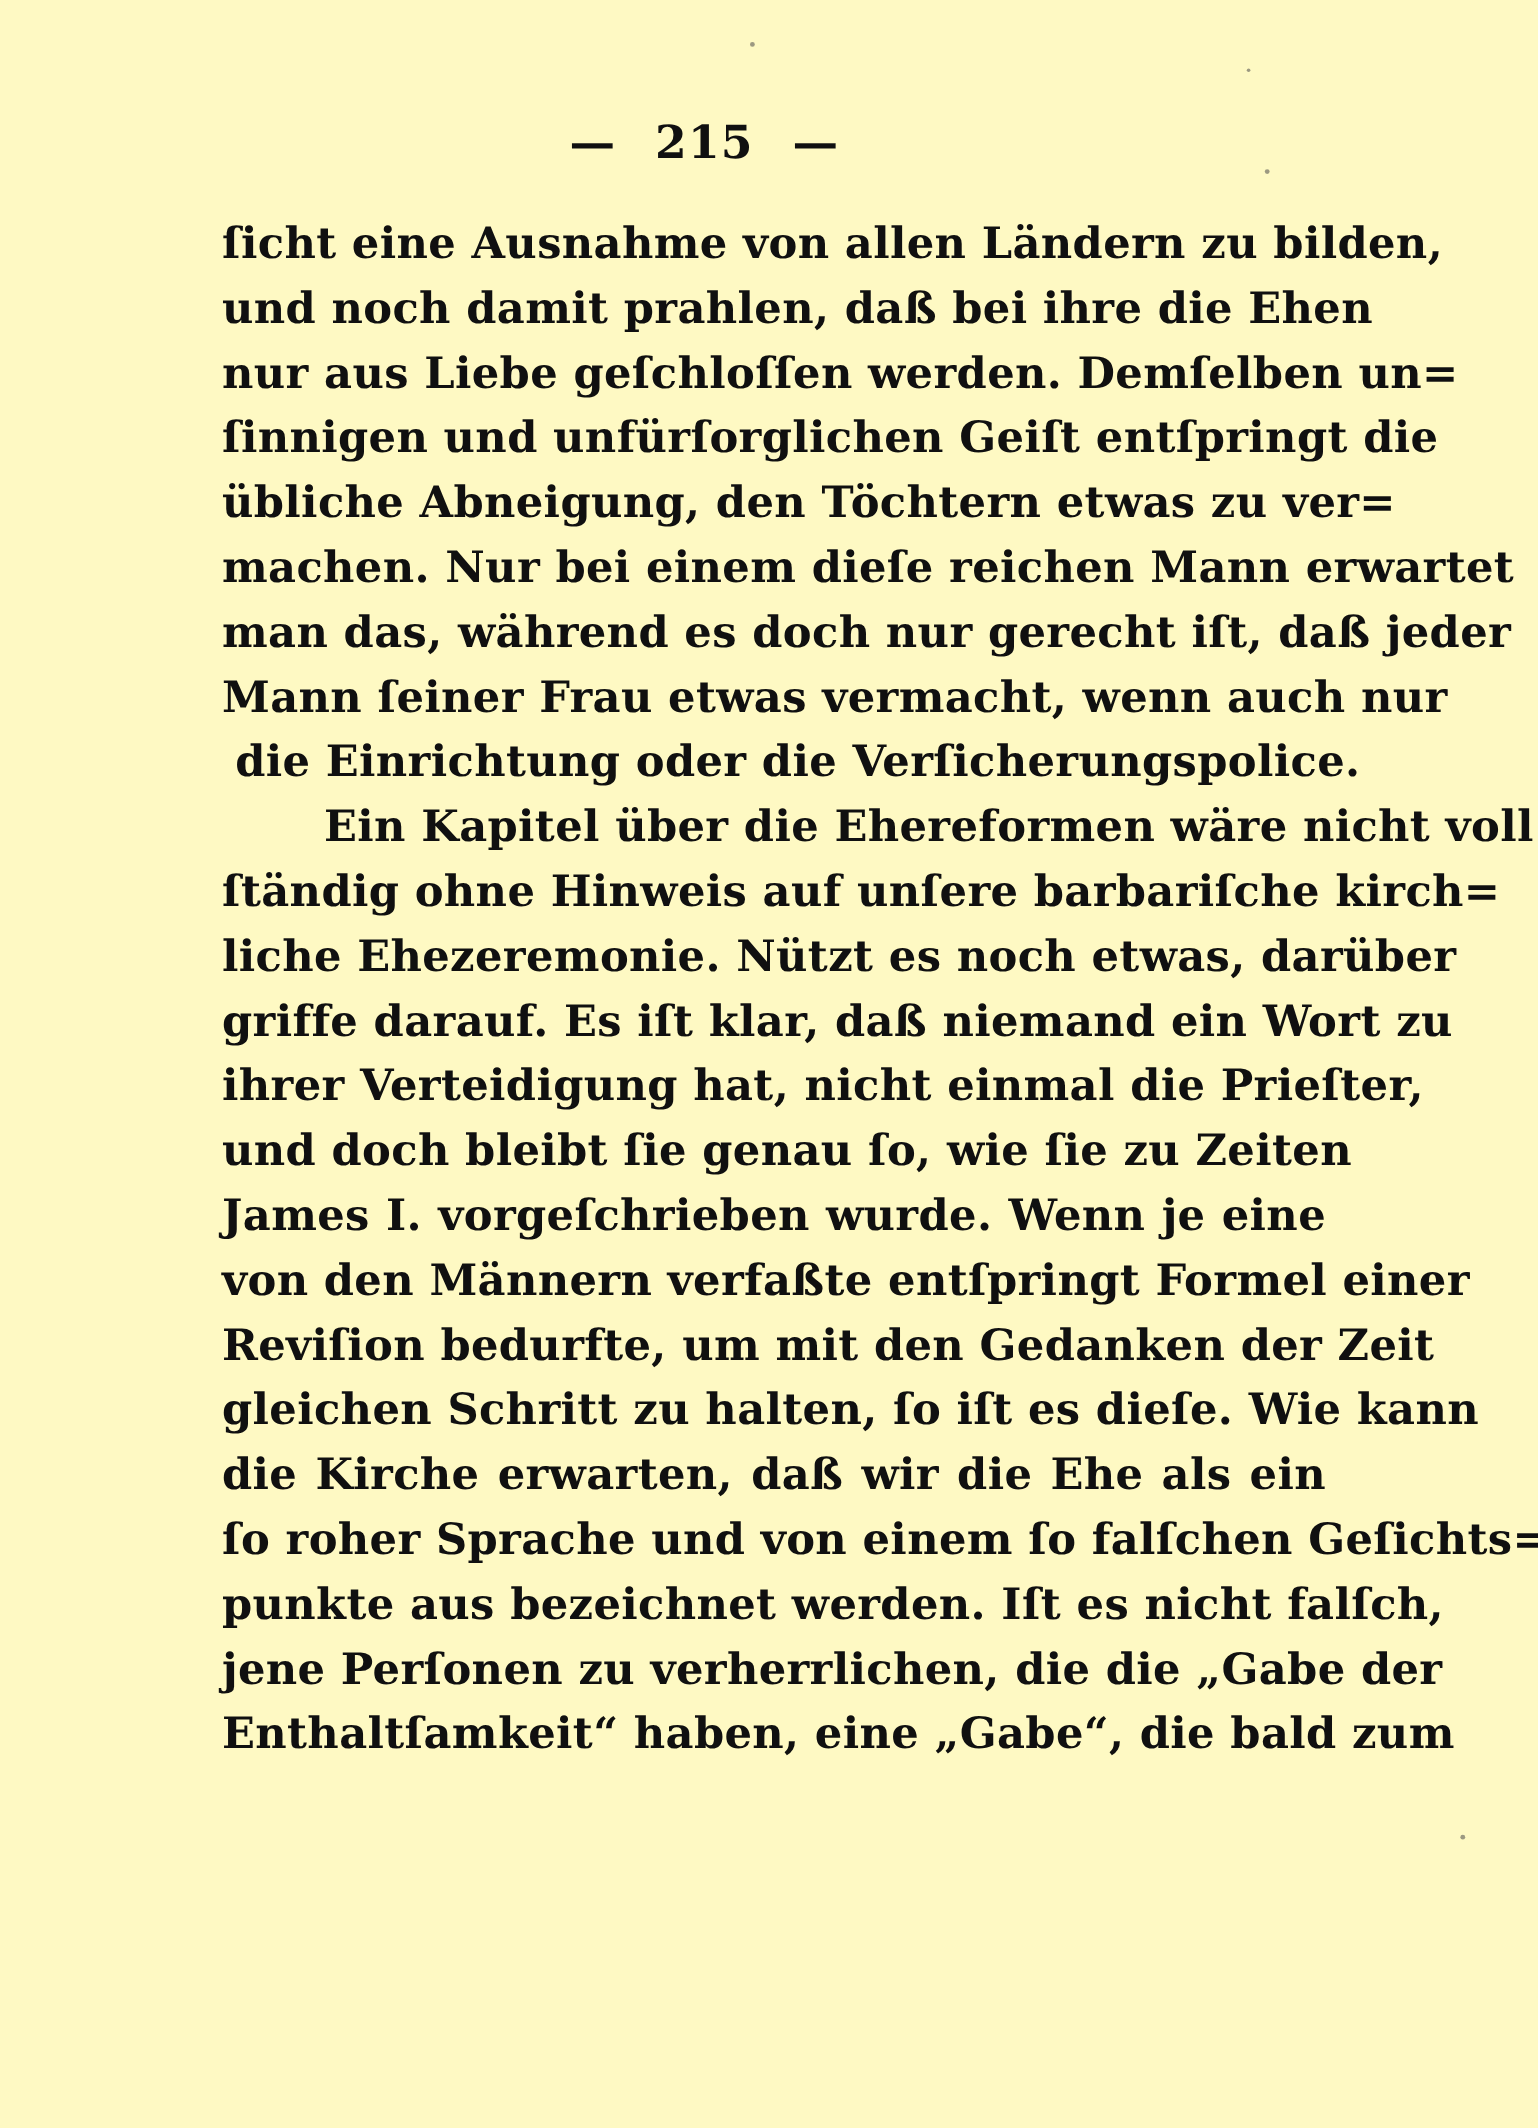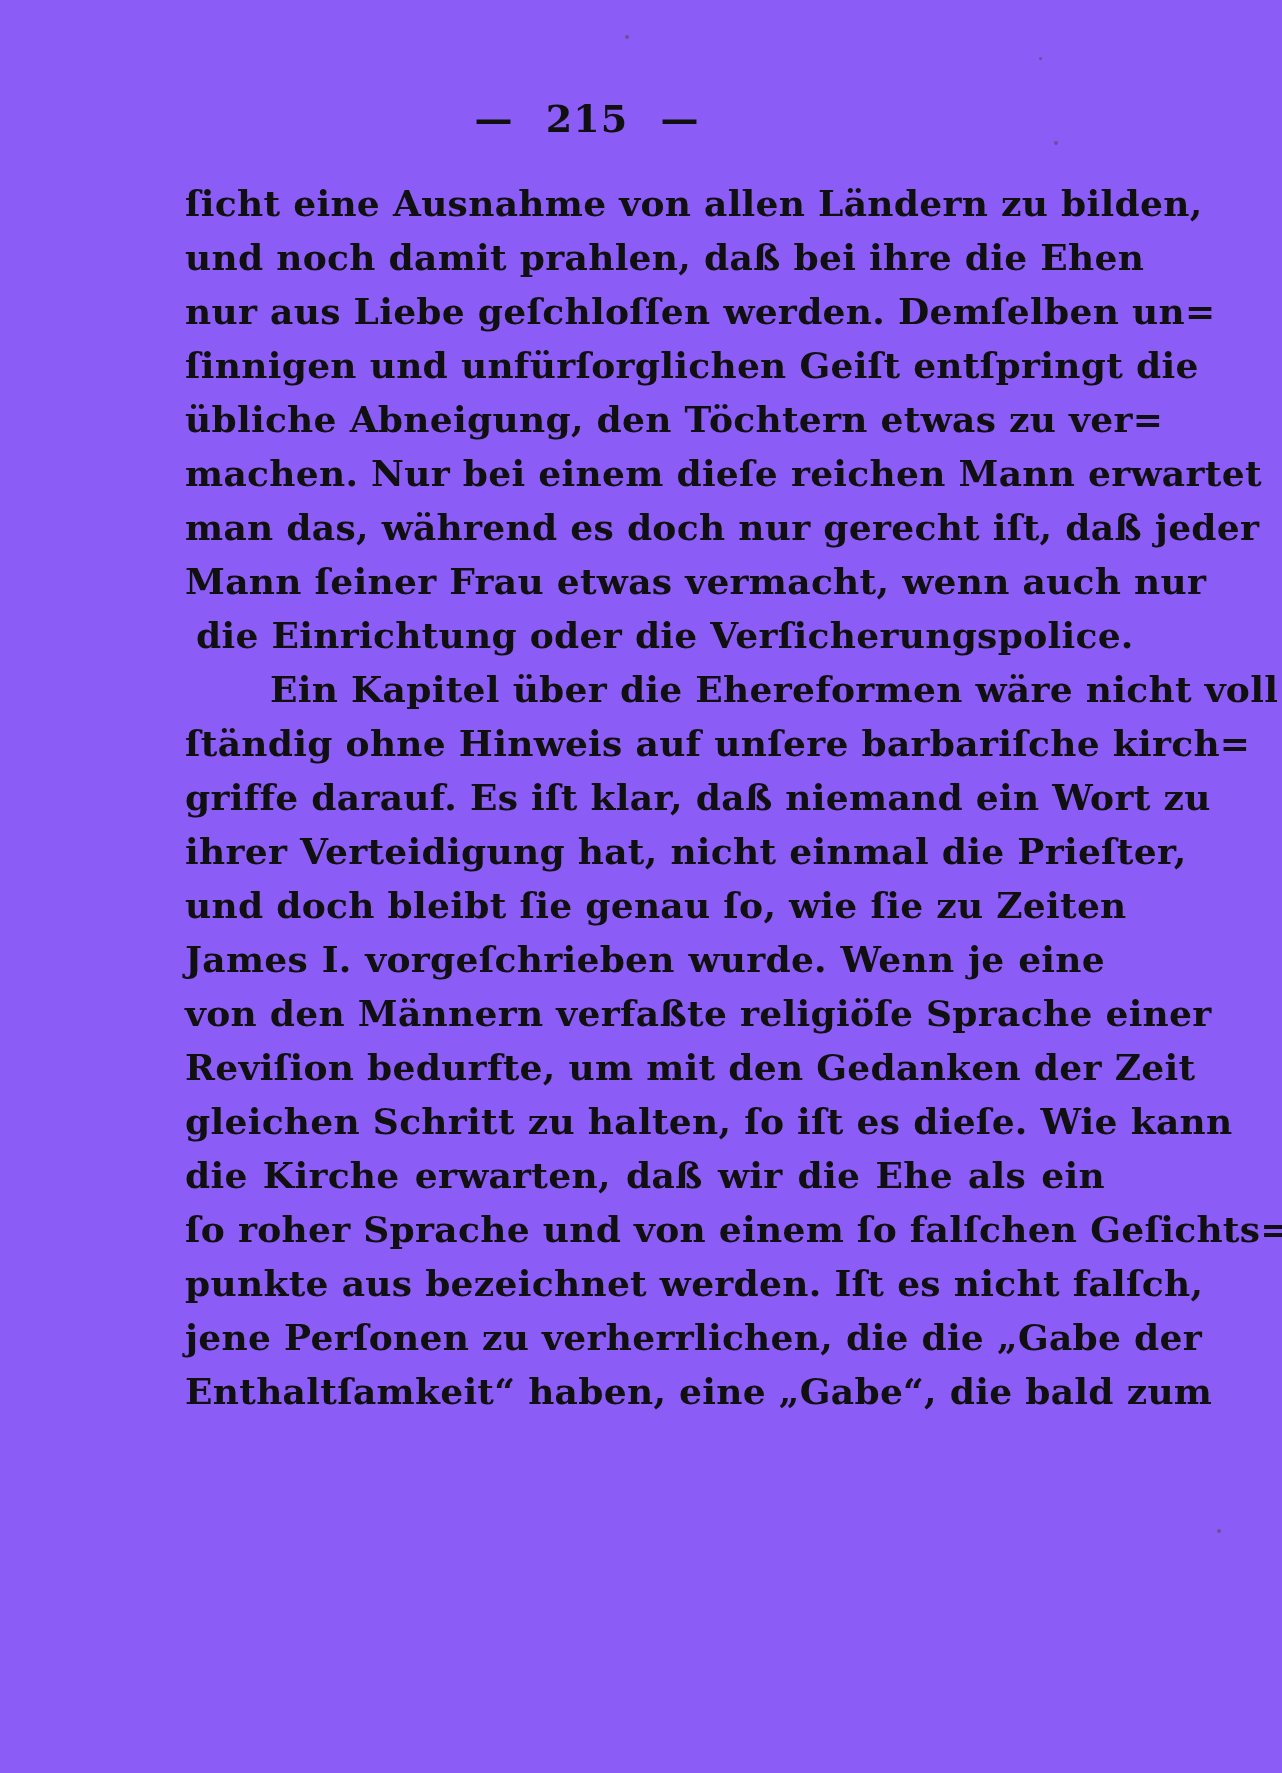--- a/index.html
+++ b/index.html
@@ -1,19 +1,19 @@
 <!DOCTYPE html>
 <html lang="de"><head>
 <meta charset="utf-8">
 <style>
   html,body{margin:0;padding:0;background:#ffffff;}
   .page{
     position:relative;
     width:1282px;height:1773px;
-    background:#8b5cf6;
+    background:#fef9c3;
     color:#101010;
     font-family:"DejaVu Serif","Liberation Serif",serif;
     font-weight:bold;
     overflow:hidden;
   }
   .page-header{
     position:absolute;
     top:96px;left:185px;width:920px;
     transform:translateX(-58px);
     text-align:center;
@@ -66,25 +66,26 @@
     <div class="line">nur aus Liebe geſchloſſen werden. Demſelben un=</div>
     <div class="line">ſinnigen und unfürſorglichen Geiſt entſpringt die</div>
     <div class="line">übliche Abneigung, den Töchtern etwas zu ver=</div>
     <div class="line">machen. Nur bei einem dieſe reichen Mann erwartet</div>
     <div class="line">man das, während es doch nur gerecht iſt, daß jeder</div>
     <div class="line">Mann ſeiner Frau etwas vermacht, wenn auch nur</div>
     <div class="line para-end">die Einrichtung oder die Verſicherungspolice.</div>
 
     <div class="line indent">Ein Kapitel über die Ehereformen wäre nicht voll=</div>
     <div class="line">ſtändig ohne Hinweis auf unſere barbariſche kirch=</div>
+    <div class="line">liche Ehezeremonie.  Nützt es noch etwas, darüber</div>
     <div class="line">griffe darauf.  Es iſt klar, daß niemand ein Wort zu</div>
     <div class="line">ihrer Verteidigung hat, nicht einmal die Prieſter,</div>
     <div class="line">und doch bleibt ſie genau ſo, wie ſie zu Zeiten</div>
     <div class="line">James I. vorgeſchrieben wurde.  Wenn je eine</div>
-    <div class="line">von den Männern verfaßte religiöſe Sprache einer</div>
+    <div class="line">von den Männern verfaßte entſpringt Formel einer</div>
     <div class="line">Reviſion bedurfte, um mit den Gedanken der Zeit</div>
     <div class="line">gleichen Schritt zu halten, ſo iſt es dieſe.  Wie kann</div>
     <div class="line">die Kirche erwarten, daß wir die Ehe als ein</div>
     <div class="line">ſo roher Sprache und von einem ſo falſchen Geſichts=</div>
     <div class="line">punkte aus bezeichnet werden.  Iſt es nicht falſch,</div>
     <div class="line">jene Perſonen zu verherrlichen, die die „Gabe der</div>
     <div class="line">Enthaltſamkeit“ haben, eine „Gabe“, die bald zum</div>
 
   </div>
 

